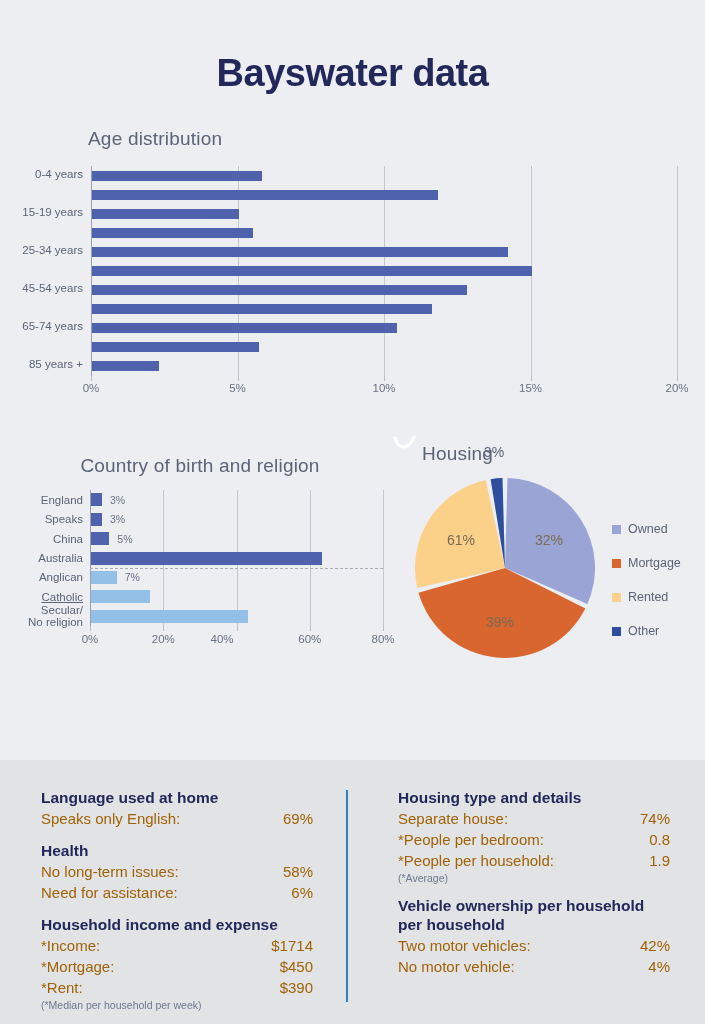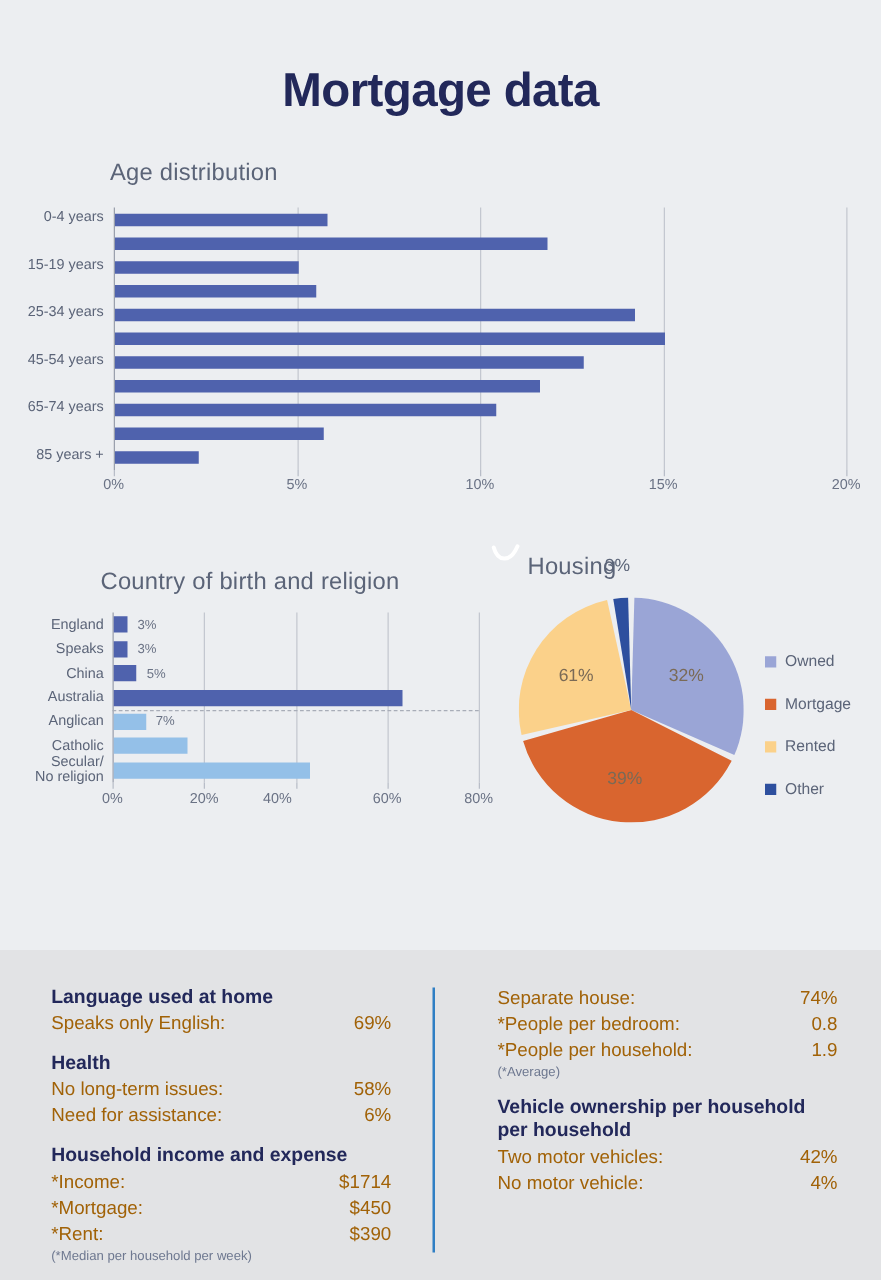--- a/index.html
+++ b/index.html
@@ -278,21 +278,21 @@
   }
   .stats-note {
     font-size: 10.5px;
     color: #6e7890;
     margin-top: 1px;
   }
 </style>
 </head>
 <body>
 
-<div class="page-title">Mortgage data</div>
+<div class="page-title">Bayswater data</div>
 
 <div id="age-chart">
   <div class="chart-title">Age distribution</div>
   <div class="age-plot" id="age-plot">
     <div class="age-axis-line"></div>
   <div class="age-tickmark" style="left: 0px;"></div>
       <div class="age-xtick" style="left: 0px;">0%</div>
       <div class="age-gridline" style="left: 146.5px;"></div>
       <div class="age-tickmark" style="left: 146.5px;"></div>
       <div class="age-xtick" style="left: 146.5px;">5%</div>
@@ -373,21 +373,21 @@
       <div class="birth-bar" style="left: 1px; top: 61.5px; width: 230.737px; background: rgb(79, 98, 173);"></div>
       <div class="birth-ylabel" style="top: 62px;">
         <div>Australia</div>
       </div>
       <div class="birth-bar" style="left: 1px; top: 80.9286px; width: 25.6375px; background: rgb(148, 192, 232);"></div>
       <div class="birth-ylabel" style="top: 81.4286px;">
         <div>Anglican</div>
       </div>
       <div class="birth-vallabel" style="left: 34.6375px; top: 81.4286px;">7%</div>
       <div class="birth-bar" style="left: 1px; top: 100.357px; width: 58.6px; background: rgb(148, 192, 232);"></div>
-      <div class="birth-ylabel" style="top: 100.857px;">
+      <div class="birth-ylabel" style="top: 100.857px; text-decoration: underline;">
         <div>Catholic</div>
       </div>
       <div class="birth-bar" style="left: 1px; top: 119.786px; width: 157.487px; background: rgb(148, 192, 232);"></div>
       <div class="birth-ylabel" style="top: 114.286px;">
         <div>Secular/</div>
         <div>No religion</div>
       </div>
       <div class="birth-dashed" style="top: 77.7143px;"></div>
     </div>
 </div>
@@ -457,20 +457,21 @@
         </div>
         <div class="stats-row">
           <span>*Rent:</span>
           <span>$390</span>
         </div>
         <div class="stats-note">(*Median per household per week)</div>
       </div>
     </div>
   <div class="stats-col right" id="stats-right">
       <div class="stats-group">
+        <div class="stats-heading">Housing type and details</div>
         <div class="stats-row">
           <span>Separate house:</span>
           <span>74%</span>
         </div>
         <div class="stats-row">
           <span>*People per bedroom:</span>
           <span>0.8</span>
         </div>
         <div class="stats-row">
           <span>*People per household:</span>

